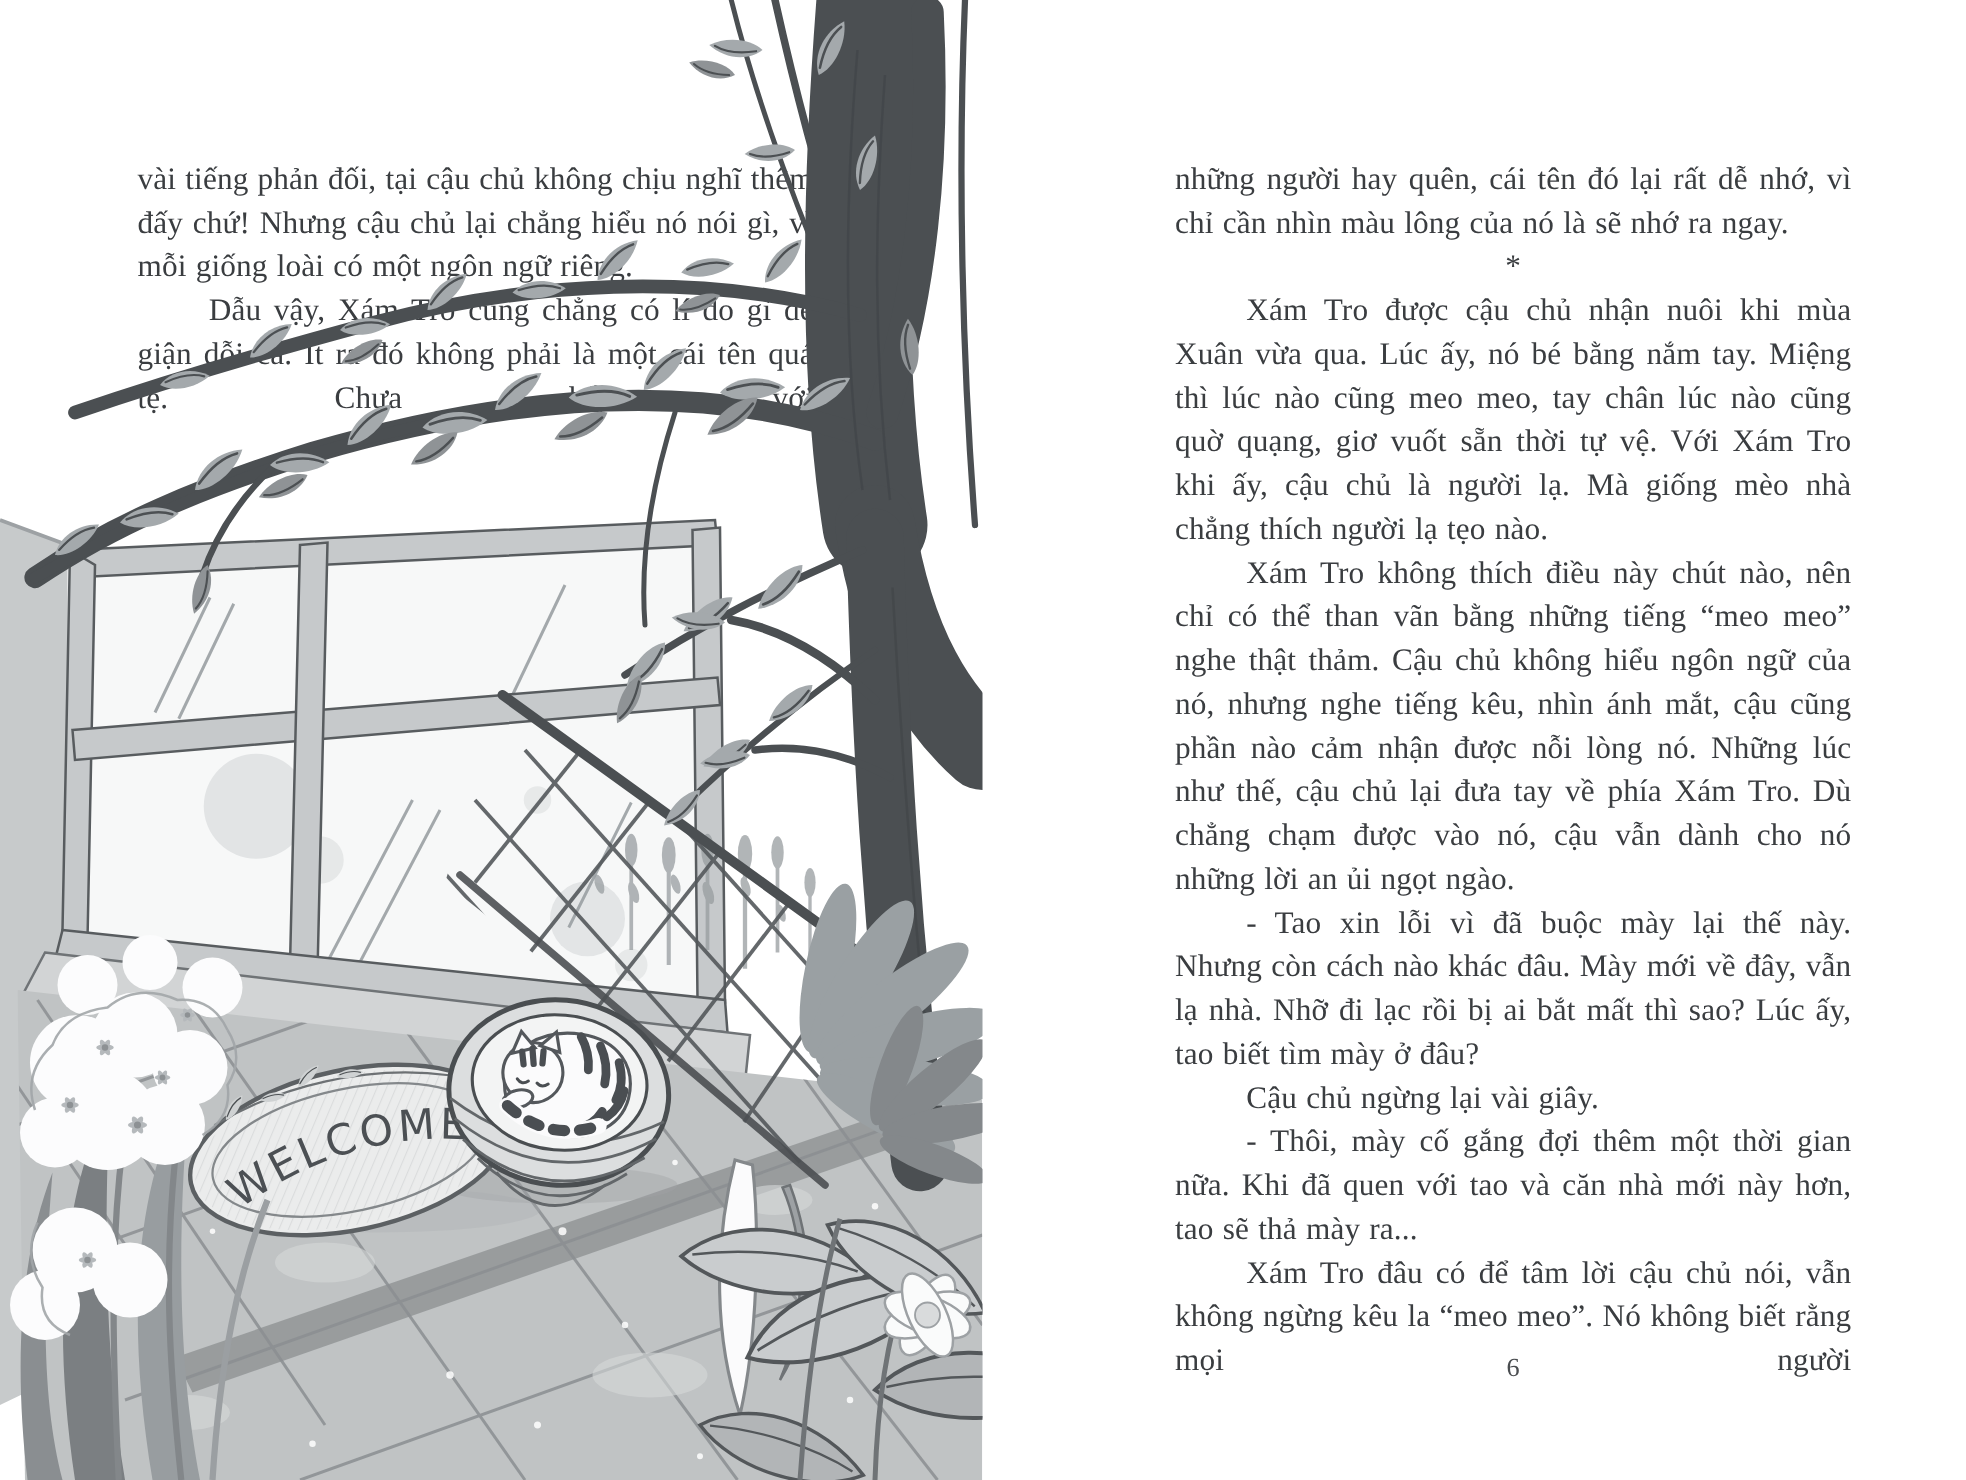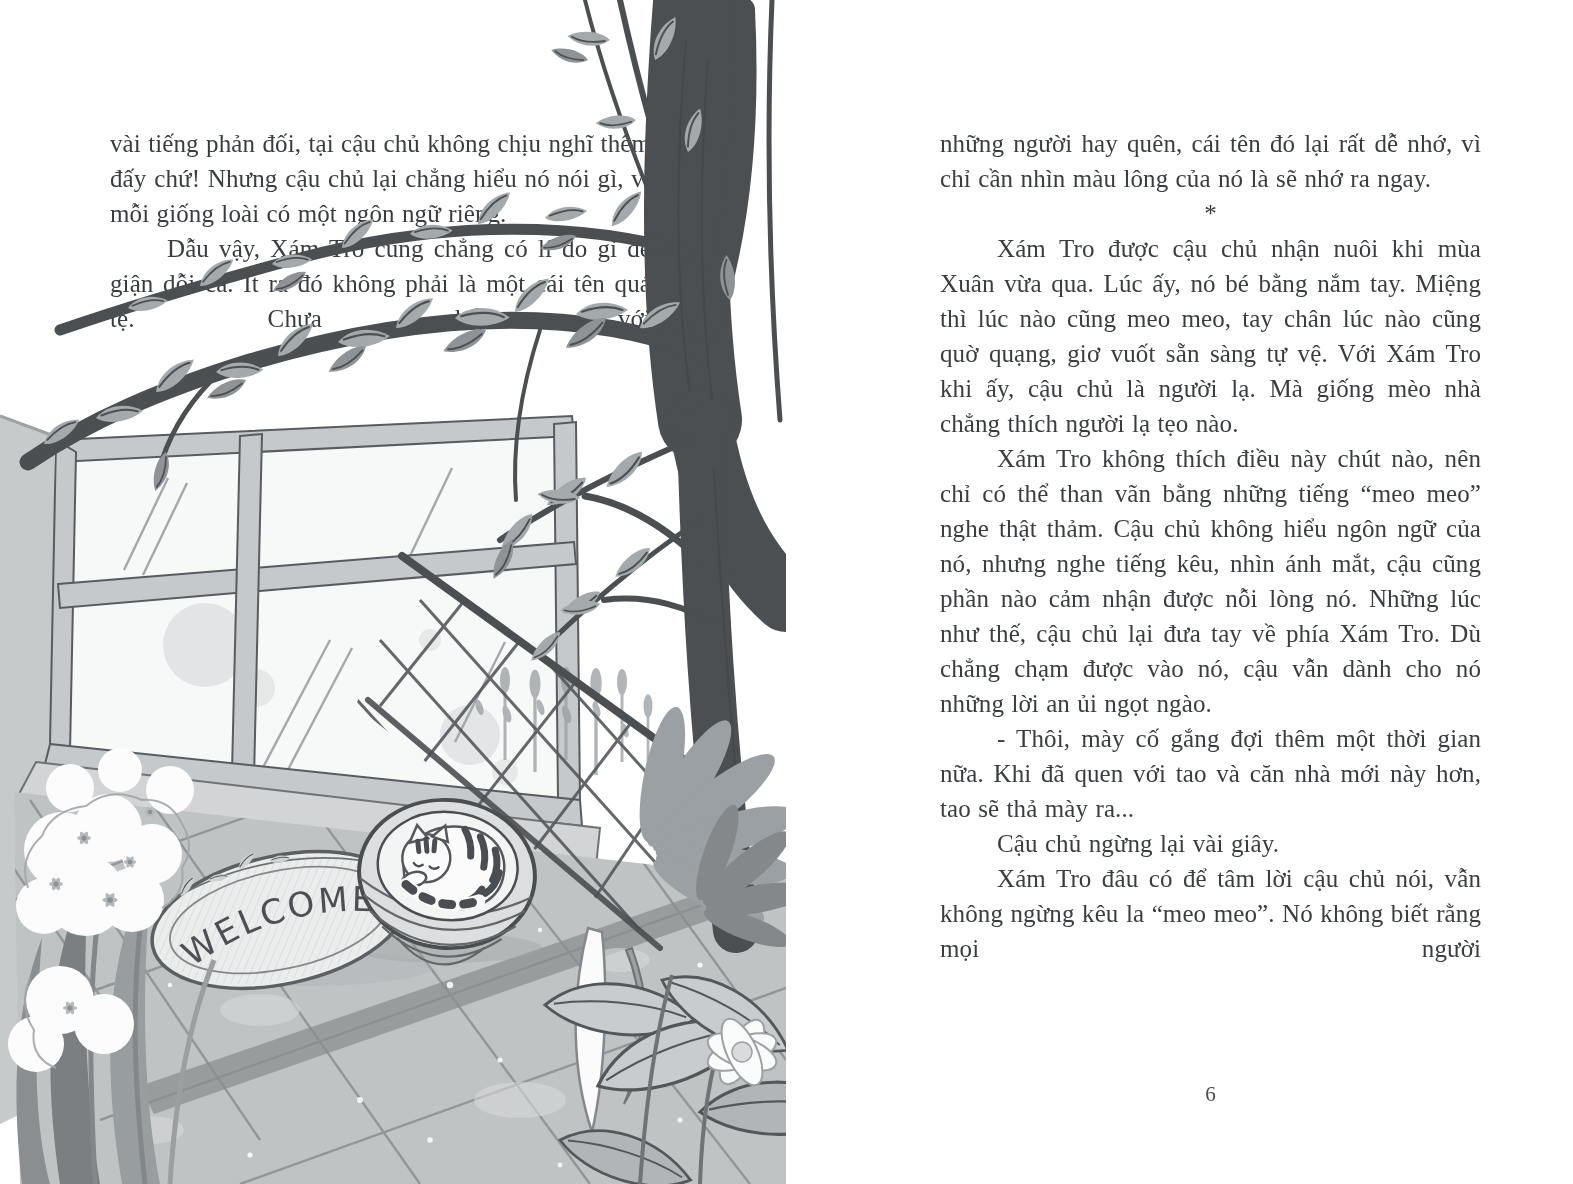--- a/index.html
+++ b/index.html
@@ -376,22 +376,23 @@
           <circle r="10" fill="#d9dbdc" stroke="#9da1a4" stroke-width="1.5"></circle>
         </g>
       </g>
     </svg>
   </div>
 
   <div class="page right">
     <div class="text-col">
       <p>những người hay quên, cái tên đó lại rất dễ nhớ, vì chỉ cần nhìn màu lông của nó là sẽ nhớ ra ngay.</p>
       <div class="star-line">*</div>
-      <p class="ind">Xám Tro được cậu chủ nhận nuôi khi mùa Xuân vừa qua. Lúc ấy, nó bé bằng nắm tay. Miệng thì lúc nào cũng meo meo, tay chân lúc nào cũng quờ quạng, giơ vuốt sẵn sàng tự vệ. Với Xám Tro khi ấy, cậu chủ là người lạ. Mà giống mèo nhà chẳng thích người lạ tẹo nào.</p>
+      <p class="ind">Xám Tro được cậu chủ nhận nuôi khi mùa Xuân vừa qua. Lúc ấy, nó bé bằng nắm tay. Miệng thì lúc nào cũng meo meo, tay chân lúc nào cũng quờ quạng, giơ vuốt sẵn thời tự vệ. Với Xám Tro khi ấy, cậu chủ là người lạ. Mà giống mèo nhà chẳng thích người lạ tẹo nào.</p>
       <p class="ind">Xám Tro không thích điều này chút nào, nên chỉ có thể than vãn bằng những tiếng “meo meo” nghe thật thảm. Cậu chủ không hiểu ngôn ngữ của nó, nhưng nghe tiếng kêu, nhìn ánh mắt, cậu cũng phần nào cảm nhận được nỗi lòng nó. Những lúc như thế, cậu chủ lại đưa tay về phía Xám Tro. Dù chẳng chạm được vào nó, cậu vẫn dành cho nó những lời an ủi ngọt ngào.</p>
+      <p class="ind">- Tao xin lỗi vì đã buộc mày lại thế này. Nhưng còn cách nào khác đâu. Mày mới về đây, vẫn lạ nhà. Nhỡ đi lạc rồi bị ai bắt mất thì sao? Lúc ấy, tao biết tìm mày ở đâu?</p>
+      <p class="ind">Cậu chủ ngừng lại vài giây.</p>
       <p class="ind">- Thôi, mày cố gắng đợi thêm một thời gian nữa. Khi đã quen với tao và căn nhà mới này hơn, tao sẽ thả mày ra...</p>
-      <p class="ind">Cậu chủ ngừng lại vài giây.</p>
       <p class="ind cont">Xám Tro đâu có để tâm lời cậu chủ nói, vẫn không ngừng kêu la “meo meo”. Nó không biết rằng mọi người</p>
     </div>
     <div class="page-number">6</div>
   </div>
 
 </div>
 
 </body></html>

